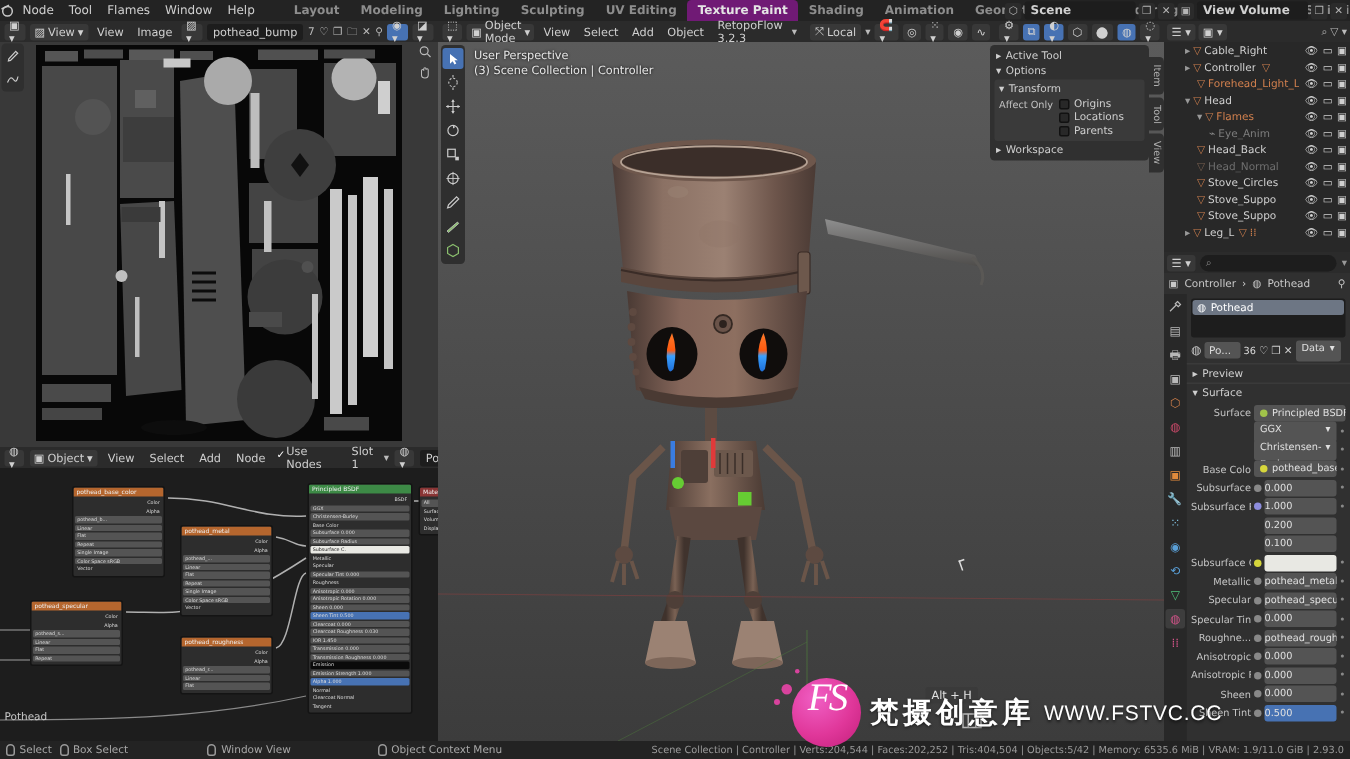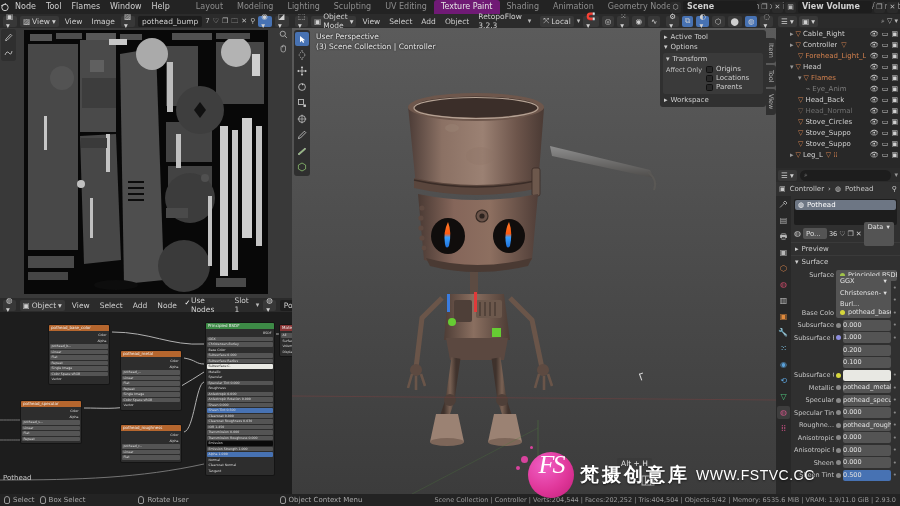--- a/index.html
+++ b/index.html
@@ -7,21 +7,21 @@
     font-family:"DejaVu Sans", sans-serif; font-size:8px; color:#d6d6d6; }
   .app { position:relative; width:900px; height:506px; }
 
   
   .topbar { position:absolute; left:0; top:0; width:900px; height:14px;
     background:#232323; display:flex; align-items:center; }
   .blender-logo { width:14px; height:14px; display:flex; align-items:center; justify-content:center; }
   .menu-item { padding:0 5px; line-height:14px; font-size:8px; color:#cfcfcf; white-space:nowrap; }
   .ws-tabs { display:flex; align-items:center; margin-left:14px; height:14px; }
   .ws-tab { padding:0 7px; line-height:14px; font-size:8px; color:#8d8d8d; white-space:nowrap;
-    border-radius:3px 3px 0 0; }
+    border-radius:3px 3px 0 0;font-weight:bold; }
   .ws-tab.active { background:#701a75; color:#e4e4e4; }
   .topbar-right { position:absolute; right:2px; top:1px; display:flex; align-items:center; gap:2px; }
   .mini-icon { width:11px; height:11px; background:#2b2b2b; border-radius:2px; display:flex;
     align-items:center; justify-content:center; color:#b5b5b5; font-size:7px; }
   .field-dark { background:#1d1d1d; height:12px; border-radius:2px; padding:0 4px; line-height:12px;
     font-size:8px; color:#d0d0d0; display:flex; align-items:center;font-weight:bold; }
 
   
   .img-header { position:absolute; left:0; top:14px; width:292px; height:14px; background:#2b2b2b;
     display:flex; align-items:center; gap:3px; padding:0 3px; }
@@ -131,21 +131,21 @@
   .plabel { width:40px; text-align:right; color:#c5c5c5; white-space:nowrap; overflow:hidden;
     font-size:6.5px; }
   .pval { flex:1; background:#545454; border-radius:2px; height:11px; line-height:11px;
     font-size:6.5px; color:#e0e0e0; white-space:nowrap; overflow:hidden; }
   .pval.blue { background:#4772b3; }
   .pval.left { text-align:left; padding-left:4px; }
   .pval.white { background:#e8e8e3; }
   .dot { width:5px; height:5px; border-radius:50%; flex:0 0 5px; }
   .dotg { background:#a1c34a; } .dotp { background:#8d8ddd; } .doty { background:#d6d63c; }
   .dotgray { background:#888; }
-  .pselect { flex:1; background:#545454; border-radius:2px; height:24px; line-height:11px;
+  .pselect { flex:1; background:#545454; border-radius:2px; height:14px; line-height:11px;
     padding:0 4px; font-size:6.5px; color:#e0e0e0; display:flex; justify-content:space-between; }
 
   
   .statusbar { position:absolute; left:0; bottom:0; width:900px; height:12px; background:#232323;
     display:flex; align-items:center; font-size:7px; color:#a8a8a8; gap:5px; padding:0 4px; }
   .sb-item { display:flex; align-items:center; gap:3px; }
   .mousei { width:6px; height:8px; border:0.8px solid #9a9a9a; border-radius:3px 3px 2px 2px;
     display:inline-block; }
   .stats { position:absolute; right:4px; font-size:6.5px; color:#9a9a9a; white-space:nowrap; }
 
@@ -1038,22 +1038,22 @@
     <div class="sb-item">
       <span class="mousei"></span>
       <span>Select</span>
     </div>
     <div class="sb-item">
       <span class="mousei"></span>
       <span>Box Select</span>
     </div>
     <div class="sb-item" style="margin-left:48px">
       <span class="mousei"></span>
-      <span>Rotate User</span>
-    </div>
-    <div class="sb-item" style="margin-left:86px">
+      <span>Window View</span>
+    </div>
+    <div class="sb-item" style="margin-left:53px">
       <span class="mousei"></span>
       <span>Object Context Menu</span>
     </div>
     <div class="stats">Scene Collection | Controller | Verts:204,544 | Faces:202,252 | Tris:404,504 | Objects:5/42 | Memory: 6535.6 MiB | VRAM: 1.9/11.0 GiB | 2.93.0</div>
   </div>
 
 </div>
 
 </body></html>

